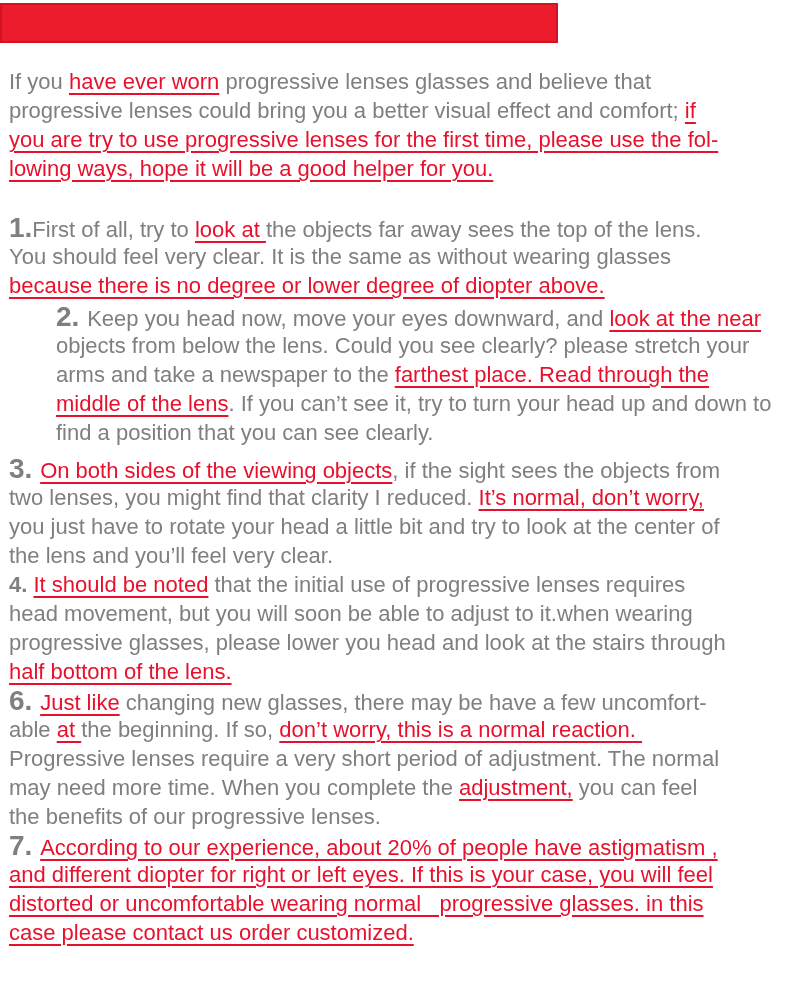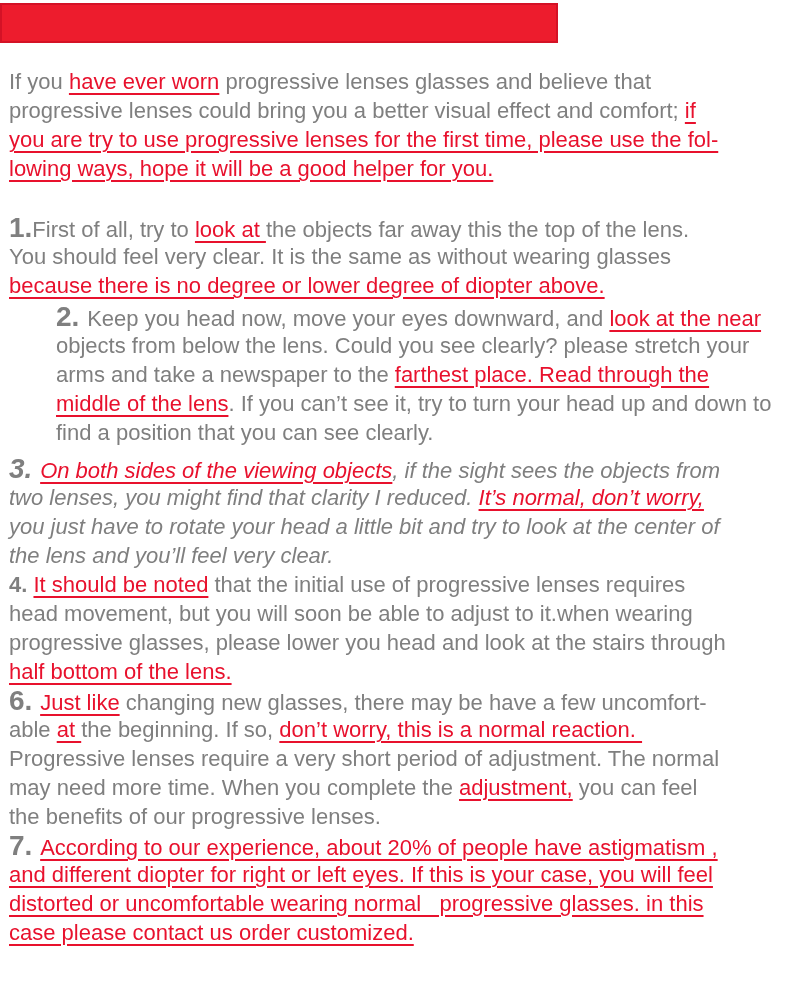--- a/index.html
+++ b/index.html
@@ -25,21 +25,21 @@
     padding-left: 9px;
     white-space: pre;
   }
   .content {
     padding: 8px 4px 0 9px;
     border-radius: 10px;
   }
   .para { margin: 0; }
   .content .para:nth-child(2) { margin-top: 30px; }
   .content .para:nth-child(3) { margin-top: 2px; margin-left: 47px; }
-  .content .para:nth-child(4) { margin-top: 7px; font-style: italic; }
+  .content .para:nth-child(4) { margin-top: 7px; }
   .line {
     white-space: pre;
     font-size: 22px;
     line-height: 29px;
     height: 29px;
     color: var(--gray, #7f7f7f);
   }
   .num {
     font-weight: bold;
     color: var(--gray, #7f7f7f);
@@ -61,21 +61,21 @@
     <span>Note:  Please read the following carefully</span>
   </div>
   <div class="content" id="content">
       <div class="para">
         <div class="line"><span class="gray">If you </span><span class="red">have ever worn</span><span class="gray"> progressive lenses glasses and believe that</span></div>
         <div class="line"><span class="gray">progressive lenses could bring you a better visual effect and comfort; </span><span class="red">if</span></div>
         <div class="line"><span class="red">you are try to use progressive lenses for the first time, please use the fol-</span></div>
         <div class="line"><span class="red">lowing ways, hope it will be a good helper for you.</span></div>
       </div>
       <div class="para">
-        <div class="line"><span class="num big">1.</span><span class="gray">First of all, try to </span><span class="red">look at </span><span class="gray">the objects far away this the top of the lens.</span></div>
+        <div class="line"><span class="num big">1.</span><span class="gray">First of all, try to </span><span class="red">look at </span><span class="gray">the objects far away sees the top of the lens.</span></div>
         <div class="line"><span class="gray">You should feel very clear. It is the same as without wearing glasses</span></div>
         <div class="line"><span class="red">because there is no degree or lower degree of diopter above.</span></div>
       </div>
       <div class="para">
         <div class="line"><span class="num big">2. </span><span class="gray">Keep you head now, move your eyes downward, and </span><span class="red">look at the near</span></div>
         <div class="line"><span class="gray">objects from below the lens. Could you see clearly? please stretch your</span></div>
         <div class="line"><span class="gray">arms and take a newspaper to the </span><span class="red">farthest place. Read through the</span></div>
         <div class="line"><span class="red">middle of the lens</span><span class="gray">. If you can’t see it, try to turn your head up and down to</span></div>
         <div class="line"><span class="gray">find a position that you can see clearly.</span></div>
       </div>

